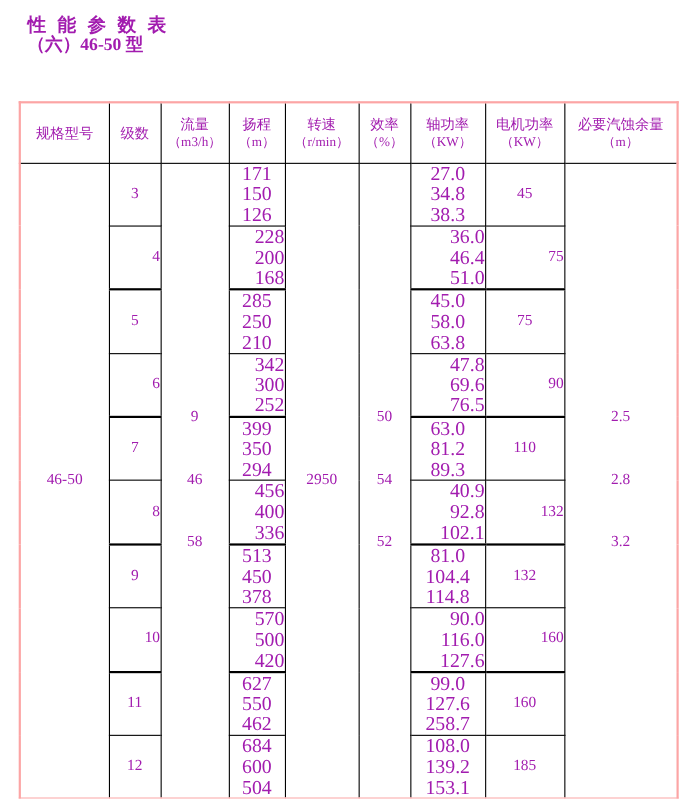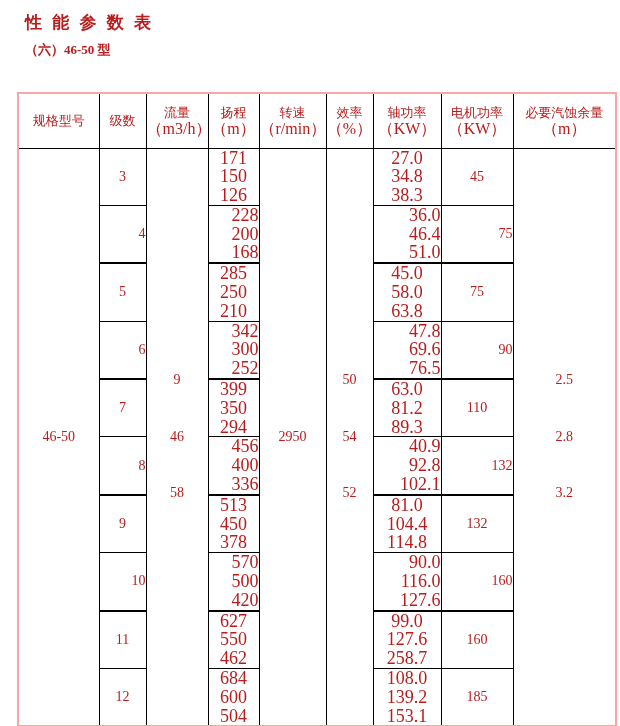--- a/index.html
+++ b/index.html
@@ -1,40 +1,40 @@
 <!DOCTYPE html>
 <html><head>
 <meta charset="utf-8">
 <style>
   * { margin:0; padding:0; box-sizing:border-box; }
   html,body { background:#fff; }
   .page {
     position:relative; width:620px; height:726px; background:#ffffff;
-    font-family:"Liberation Serif", serif; color:#b91c1c;
+    font-family:"Liberation Serif", serif; color:#a21caf;
   }
   .doc-title {
     position:absolute; left:25px; top:11px;
     font-size:17px; font-weight:bold; letter-spacing:3px; white-space:pre;
   }
   .doc-subtitle {
-    position:absolute; left:25px; top:41px;
-    font-size:13px; font-weight:bold; white-space:pre;
+    position:absolute; left:25px; top:30px;
+    font-size:16px; font-weight:bold; white-space:pre;
   }
   table.params {
     position:absolute; left:17px; top:92px; width:598px;
     border-collapse:collapse; table-layout:fixed;
     border:2px solid #fca5a5;
   }
   .params td, .params th {
     border:1px solid #000; padding:0; text-align:center;
     vertical-align:middle; font-weight:normal; overflow:hidden;
   }
   tr.hdr { height:55px; }
   .hdr th { font-size:13px; line-height:16px; }
-  .hdr .h2 { font-size:16px; }
+  .hdr .h2 { font-size:12px; }
   tr.r { height:56.5px; }
   .num { font-size:14px; }
   .tri { font-size:18px; line-height:18.8px; }
   .stack { display:flex; flex-direction:column; justify-content:center; height:100%; }
   .stack-item {
     height:56.5px; flex:0 0 56.5px; display:flex;
     align-items:center; justify-content:center; font-size:14px;
   }
   .bl2 { border-left-width:2px;margin-top:11px; }
   tr.gb > td { border-bottom-width:2px;text-align:right; }

